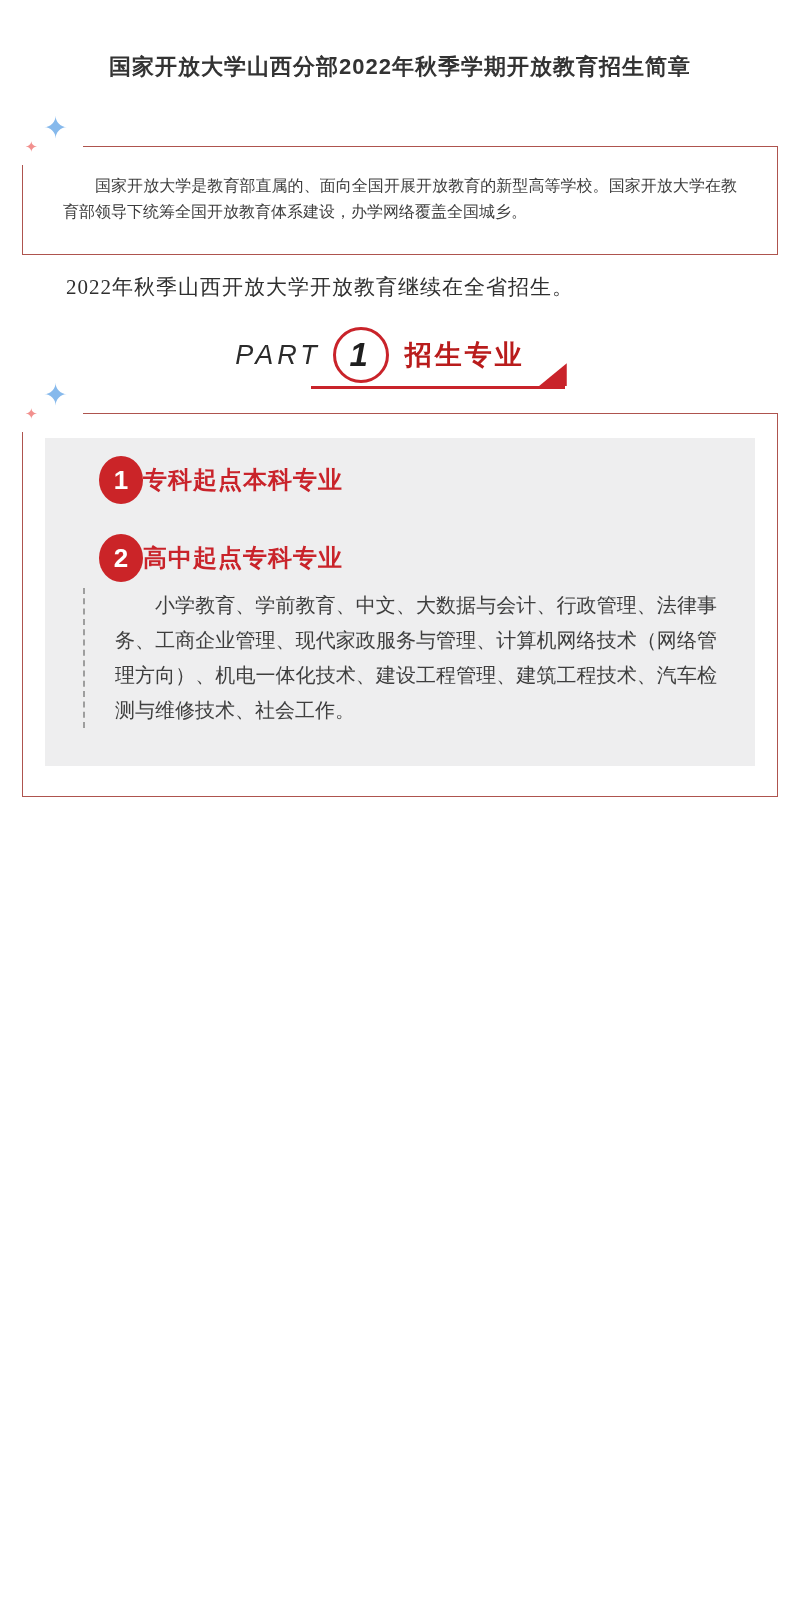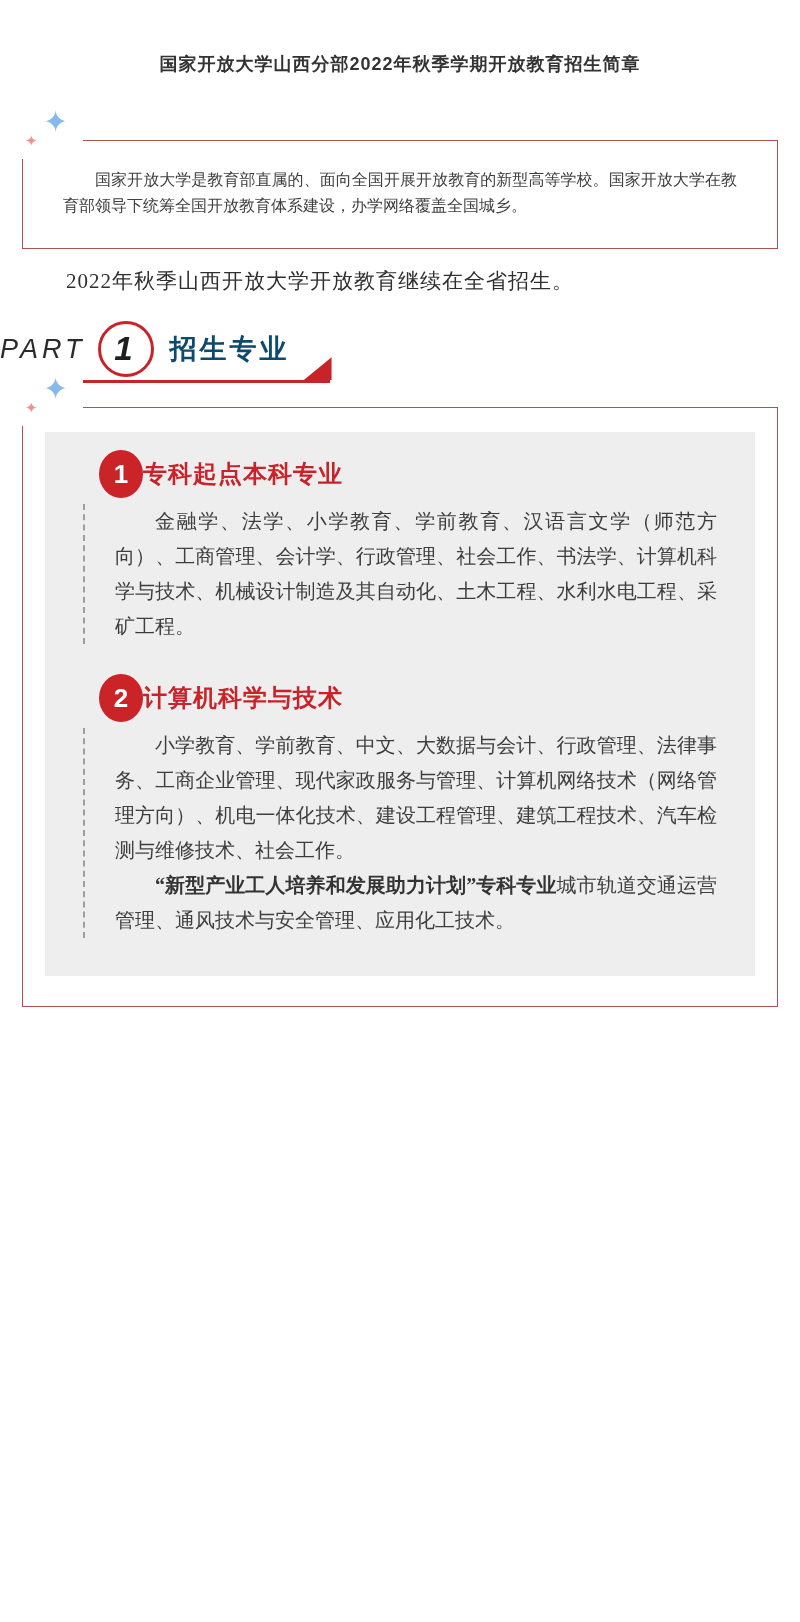--- a/index.html
+++ b/index.html
@@ -3,21 +3,21 @@
 <meta charset="utf-8">
 <style>
   html,body{margin:0;padding:0;}
   body{
     width:800px;height:1622px;overflow:hidden;background:#ffffff;
     font-family:"Liberation Sans", sans-serif;position:relative;
   }
   
   .page-title{
     margin:0;padding-top:52px;text-align:center;
-    font-size:18px;font-weight:bold;color:#333333;letter-spacing:1px;
+    font-size:22px;font-weight:bold;color:#333333;letter-spacing:1px;
   }
   
   .red-box{
     margin:0 22px;border:1px solid #ae544e;position:relative;background:#ffffff;
   }
   .intro-box{margin-top:64px;padding:26px 40px 26px 40px;}
   .majors-box{margin-top:14px;padding:24px 22px 30px 22px;}
   
   .sparkle{
     position:absolute;top:-40px;left:-2px;width:62px;height:58px;background:#ffffff;
@@ -29,38 +29,38 @@
   .intro-box p{
     margin:0 0 4px 0;font-family:"Liberation Serif","DejaVu Serif",serif;
     font-size:16px;line-height:1.6;color:#3e3e3e;text-align:justify;text-indent:2em;
   }
   
   .announcement{
     margin:18px 22px 0 66px;font-family:"Liberation Serif","DejaVu Serif",serif;
     font-size:21px;color:#2f2f2f;letter-spacing:1px;
   }
   
-  .part-badge-row{display:flex;justify-content:flex-start;margin-top:26px;}
+  .part-badge-row{display:flex;justify-content:center;margin-top:26px;}
   .part-badge{
     position:relative;display:flex;align-items:center;
     padding:0 40px 16px 0;width:max-content;
   }
   .part-label{
     font-style:italic;font-size:27px;color:#2b2b2b;letter-spacing:4px;margin-right:12px;
   }
   .part-circle{
     width:50px;height:50px;border:3px solid #c9232a;border-radius:50%;
     display:flex;align-items:center;justify-content:center;flex:0 0 auto;
     background:#ffffff;
   }
   .part-circle span{
     font-size:33px;font-weight:bold;font-style:italic;color:#1f1f1f;transform:translateX(-2px);
   }
   .part-title{
-    font-size:27px;font-weight:bold;color:#0c4a6e;letter-spacing:3px;margin-left:16px;
+    font-size:27px;font-weight:bold;color:#b91c1c;letter-spacing:3px;margin-left:16px;
   }
   .part-line{
     position:absolute;left:76px;right:0;bottom:10px;height:3px;background:#c9232a;
   }
   .part-arrow{
     position:absolute;right:-2px;bottom:13px;width:28px;height:23px;background:#c9232a;
     clip-path:polygon(0 100%,100% 0,100% 100%);
   }
   
   .panel{background:#eeeeef;padding:18px 38px 38px 38px;}
@@ -115,26 +115,24 @@
     <i class="star star-blue">✦</i>
     <i class="star star-pink">✦</i>
   </div>
   <div class="panel">
 
     <div class="sec-header">
       <span class="sec-oval">1</span>
       <span class="sec-title">专科起点本科专业</span>
     </div>
     <div class="sec-body first">
-      <p><span class="lead"></span><span>金融学、法学、小学教育、学前教育、汉语言文学（师范方向）、工商管理、会计学、行政管理、社会工作、书法学、计算机科学与技术、机械设计制造及其自动化、土木工程、水利水电工程、采矿工程。</span></p>
     </div>
 
     <div class="sec-header">
       <span class="sec-oval">2</span>
-      <span class="sec-title">计算机科学与技术</span>
+      <span class="sec-title">高中起点专科专业</span>
     </div>
     <div class="sec-body">
       <p><span class="lead"></span><span>小学教育、学前教育、中文、大数据与会计、行政管理、法律事务、工商企业管理、现代家政服务与管理、计算机网络技术（网络管理方向）、机电一体化技术、建设工程管理、建筑工程技术、汽车检测与维修技术、社会工作。</span></p>
-      <p><span class="lead">“新型产业工人培养和发展助力计划”专科专业</span><span>城市轨道交通运营管理、通风技术与安全管理、应用化工技术。</span></p>
     </div>
 
   </div>
 </section>
 
 </body></html>

